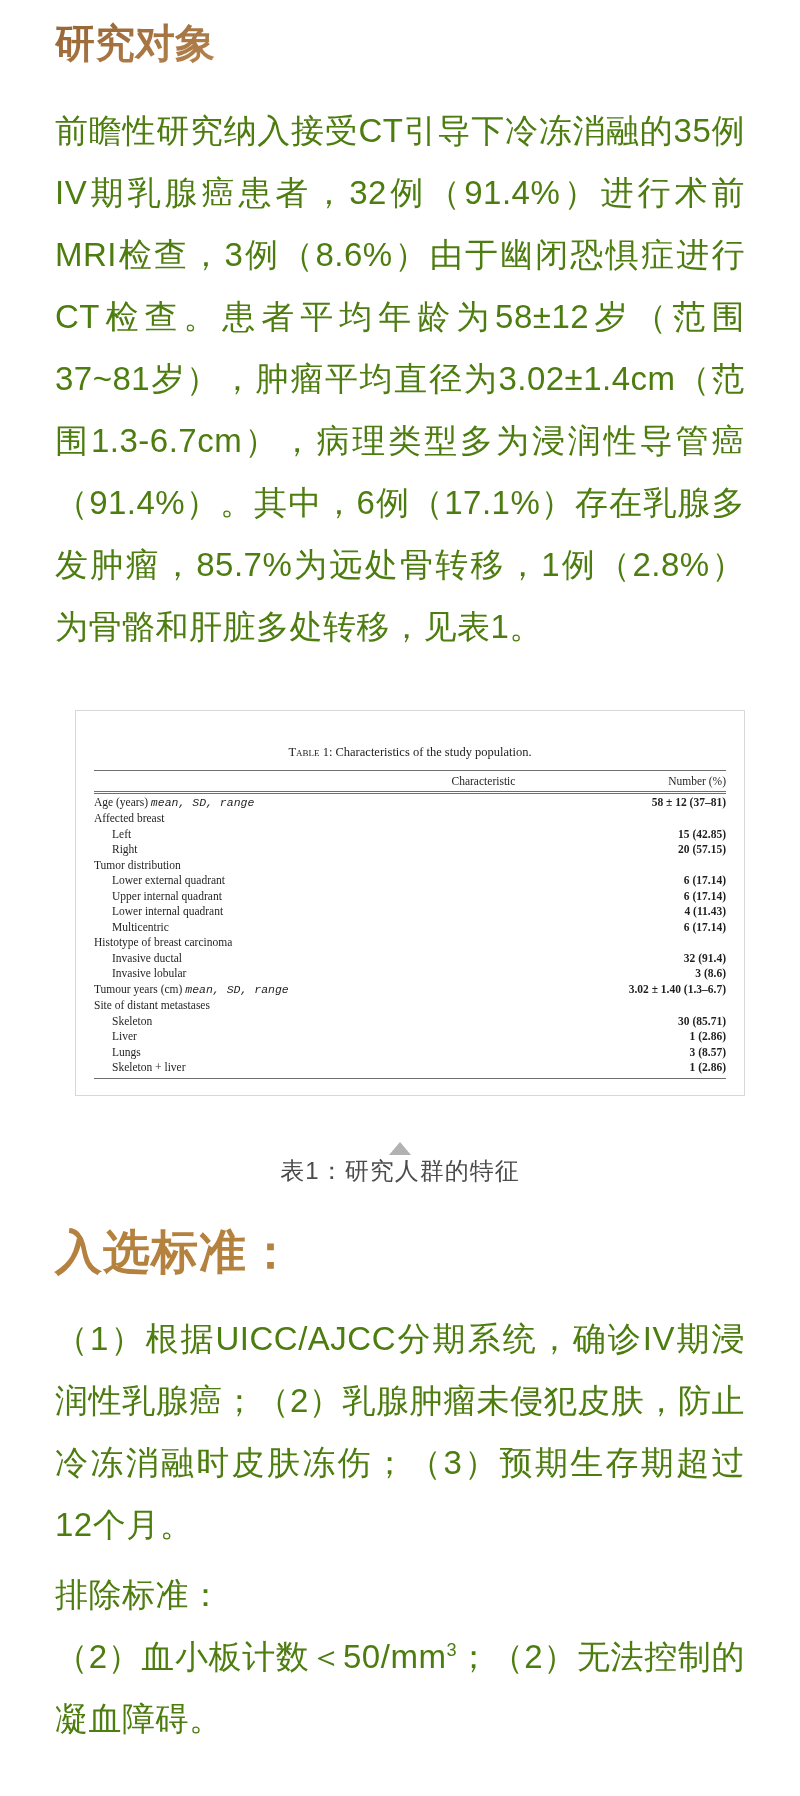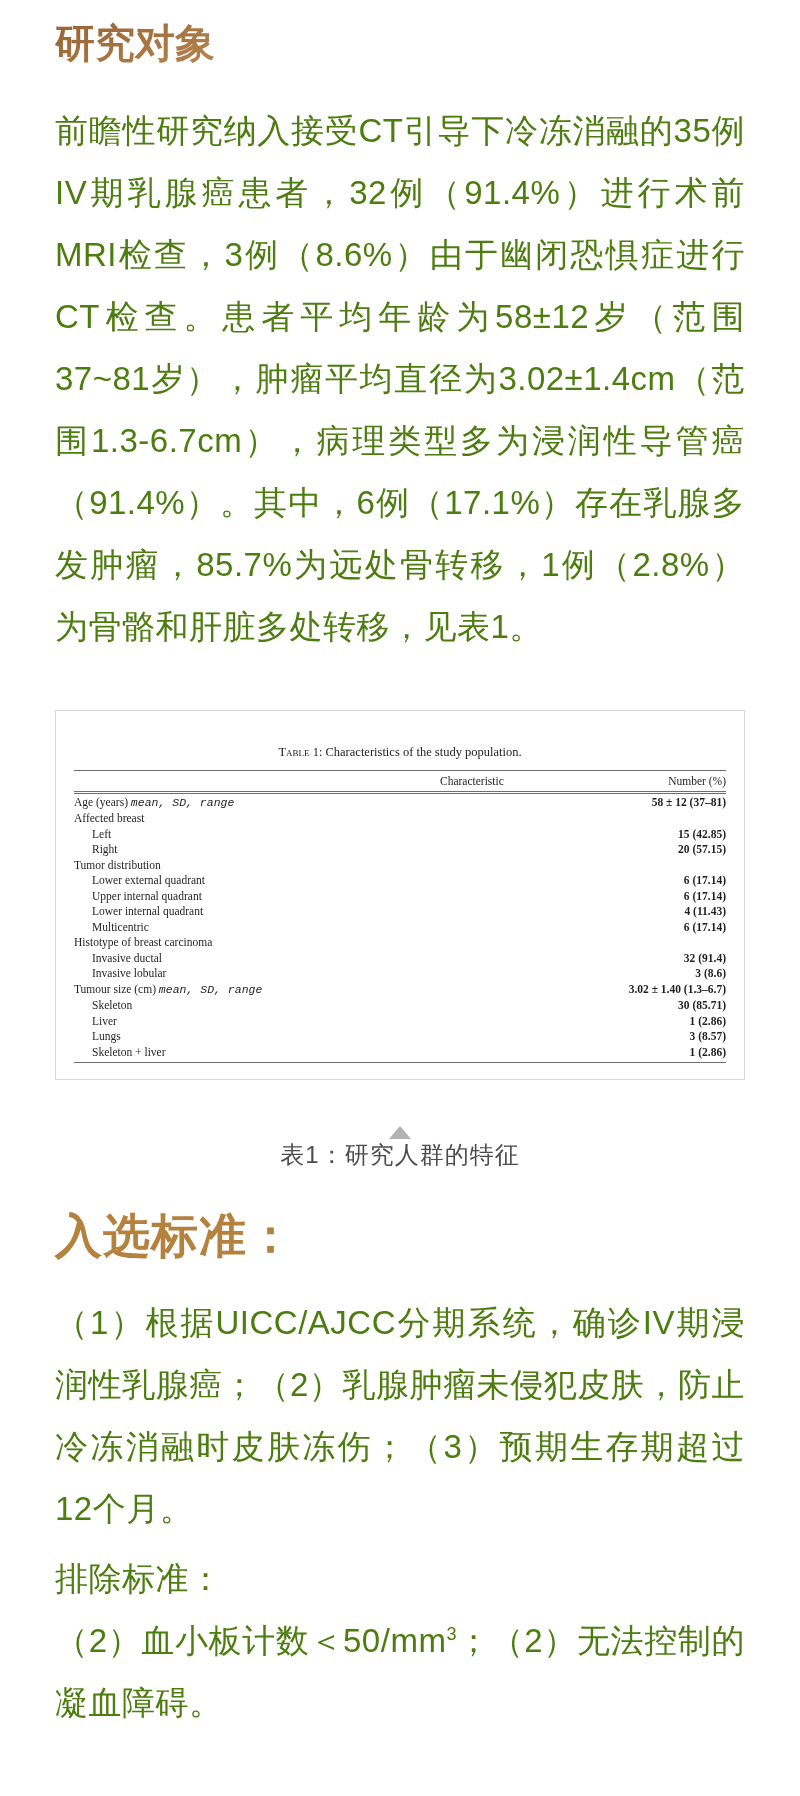--- a/index.html
+++ b/index.html
@@ -41,20 +41,21 @@
   .mt-intro { margin-top: 34px; }
   .mt-body  { margin-top: 24px; }
   .mt-small { margin-top: 8px; }
 
   
   .figure-box {
     margin-top: 52px;
     border: 1px solid #d8d8d8;
     background: #ffffff;
     padding: 34px 18px 16px 18px;
+    margin-left: 20px;
   }
   .fig-title {
     font-family: "Liberation Serif", serif;
     font-size: 12.5px;
     color: #222222;
     text-align: center;
     margin: 0 0 10px 0;
   }
   .fig-title .sc { font-variant: small-caps; }
   table.jtable {
@@ -170,22 +171,26 @@
           </tr>
           <tr>
             <td class="label indent"><span>Invasive ductal</span></td>
             <td class="value"><span>32 (91.4)</span></td>
           </tr>
           <tr>
             <td class="label indent"><span>Invasive lobular</span></td>
             <td class="value"><span>3 (8.6)</span></td>
           </tr>
           <tr>
-            <td class="label"><span>Tumour size (cm)</span> <em>mean, SD, range</em></td>
+            <td class="label"><span>Tumour years (cm)</span> <em>mean, SD, range</em></td>
             <td class="value"><span>3.02 ± 1.40 (1.3–6.7)</span></td>
+          </tr>
+          <tr>
+            <td class="label"><span>Site of distant metastases</span></td>
+            <td class="value"><span></span></td>
           </tr>
           <tr>
             <td class="label indent"><span>Skeleton</span></td>
             <td class="value"><span>30 (85.71)</span></td>
           </tr>
           <tr>
             <td class="label indent"><span>Liver</span></td>
             <td class="value"><span>1 (2.86)</span></td>
           </tr>
           <tr>

